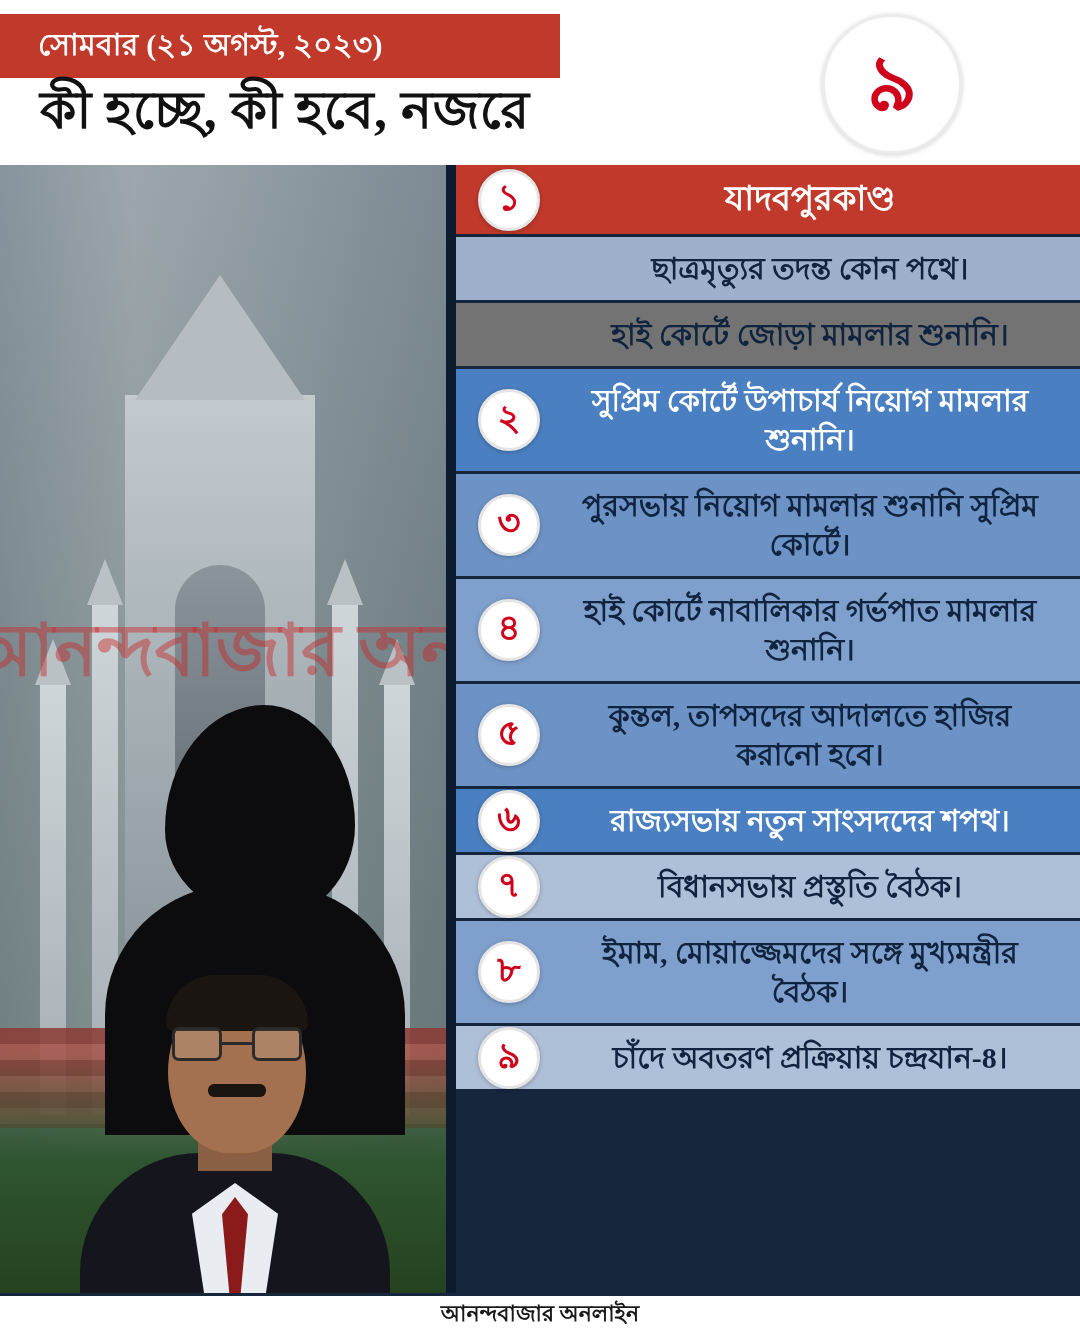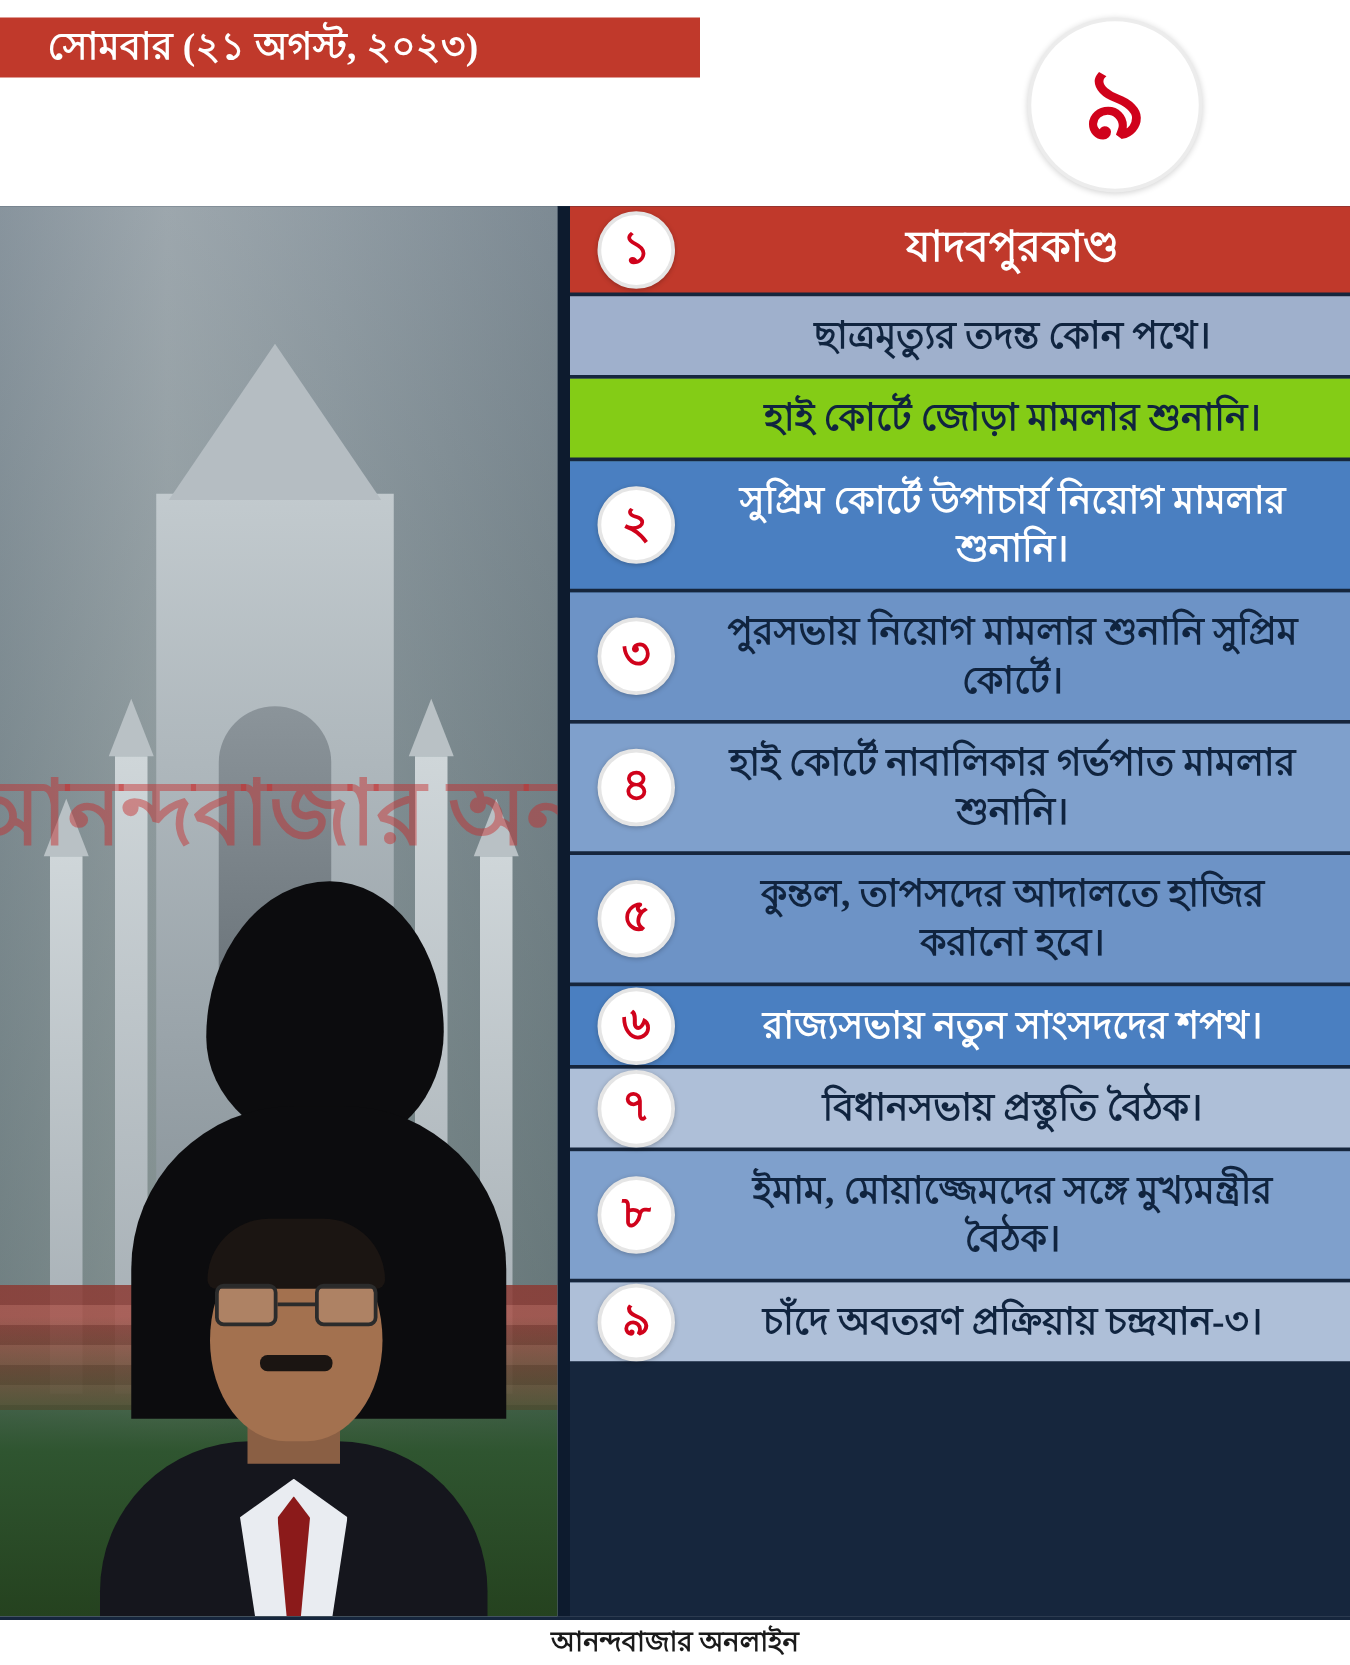--- a/index.html
+++ b/index.html
@@ -17,21 +17,21 @@
 
   
   .header {
     position:relative;
     height:165px;
     background:#ffffff;
   }
   .date-bar {
     position:absolute;
     left:0; top:14px;
-    width:560px; height:48px;
+    width:560px; height:64px;
     background:#c0392b;
     display:flex; align-items:center;
   }
   .date-text {
     color:#ffffff;
     font-size:30px;
     font-weight:bold;
     padding-left:38px;
     letter-spacing:.3px;
   }
@@ -290,21 +290,21 @@
     font-size:30px;
     font-weight:bold;
     line-height:1.3;
     color:#10243f;
     border-radius:22px;
   }
   .row.title { background:#c0392b; min-height:72px; }
   .row.title .txt { color:#ffffff; font-size:34px; }
   .row.sub-a { background:#9fb0cc; }
   .row.sub-b { background:#f4f6f9; }
-  .row.sub-c { background:#84cc16; }
+  .row.sub-c { background:#737373; }
   .row.mid   { background:#4a7fc1; }
   .row.mid .txt { color:#ffffff; }
   .row.alt   { background:#6d93c6; }
   .row.alt2  { background:#7fa0cc; }
   .row.light { background:#aebfd8; }
   .row.nobullet .txt { padding-left:110px; }
 
   
   .footer {
     height:39px;
@@ -320,20 +320,21 @@
 </style>
 </head>
 <body>
 
 <div class="page">
 
   <div class="header">
     <div class="date-bar">
       <div class="date-text">সোমবার (২১ অগস্ট, ২০২৩)</div>
     </div>
+    <div class="headline">কী হচ্ছে, কী হবে, নজরে</div>
     <div class="count-circle">
       <span>৯</span>
     </div>
   </div>
 
   <div class="body-wrap">
 
     <div class="photo">
       <div class="court-bg"></div>
       <div class="bldg">
@@ -419,21 +420,21 @@
         <div class="txt">বিধানসভায় প্রস্তুতি বৈঠক।</div>
       </div>
 
       <div class="row alt2">
         <div class="bullet">৮</div>
         <div class="txt">ইমাম, মোয়াজ্জেমদের সঙ্গে মুখ্যমন্ত্রীর বৈঠক।</div>
       </div>
 
       <div class="row light">
         <div class="bullet">৯</div>
-        <div class="txt">চাঁদে অবতরণ প্রক্রিয়ায় চন্দ্রযান-৩।</div>
+        <div class="txt">চাঁদে অবতরণ প্রক্রিয়ায় চন্দ্রযান-8।</div>
       </div>
 
     </div>
   </div>
 
   <div class="footer">
     <span>আনন্দবাজার অনলাইন</span>
   </div>
 
 </div>

